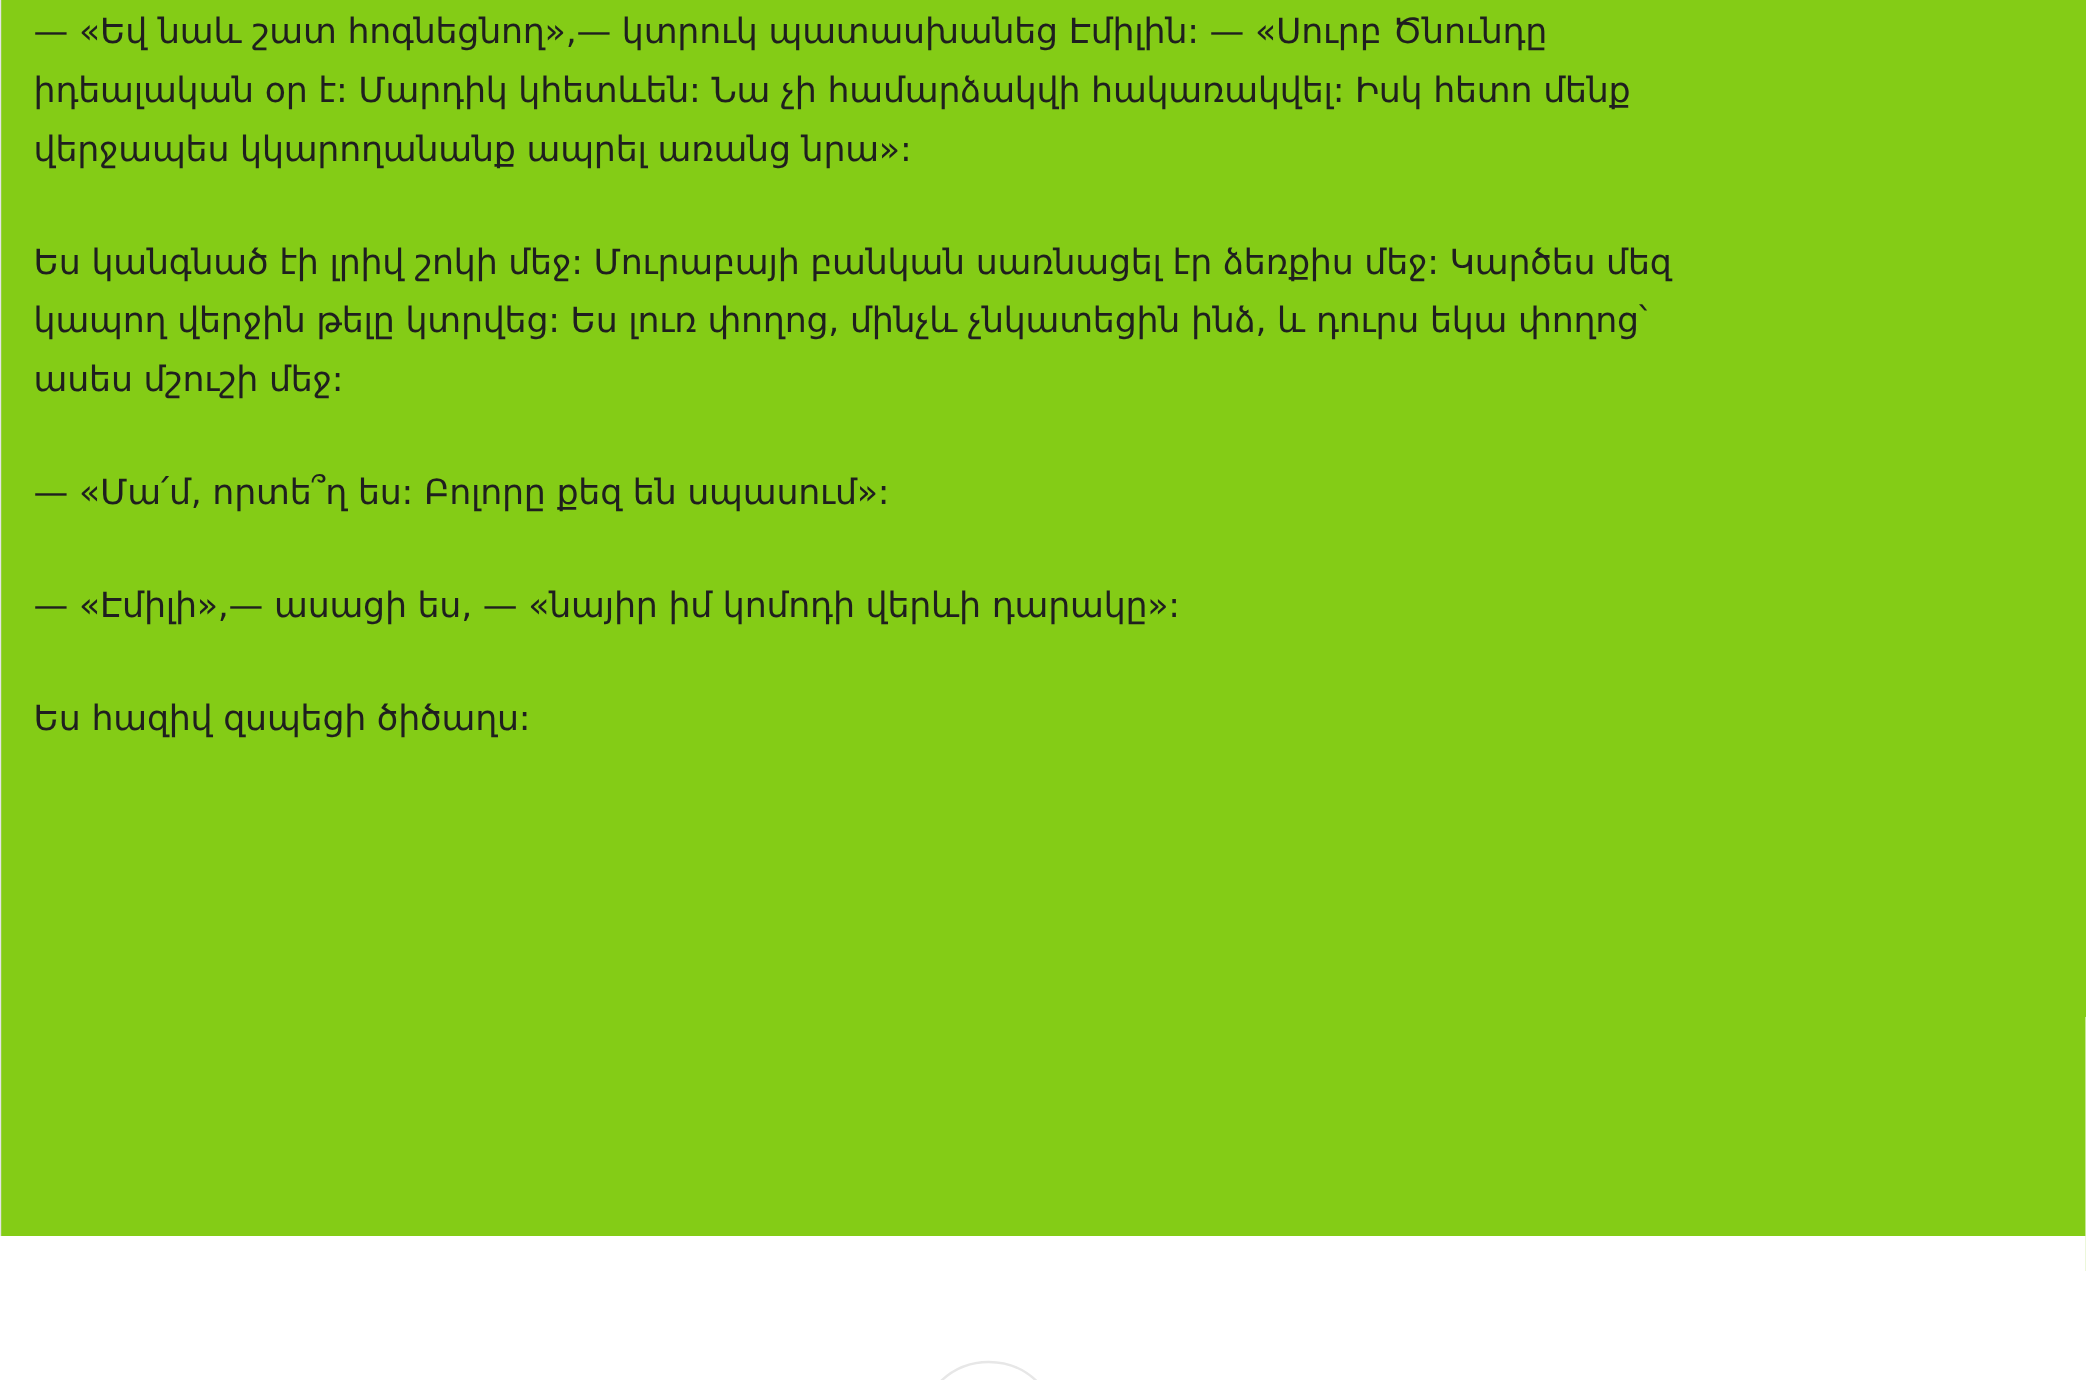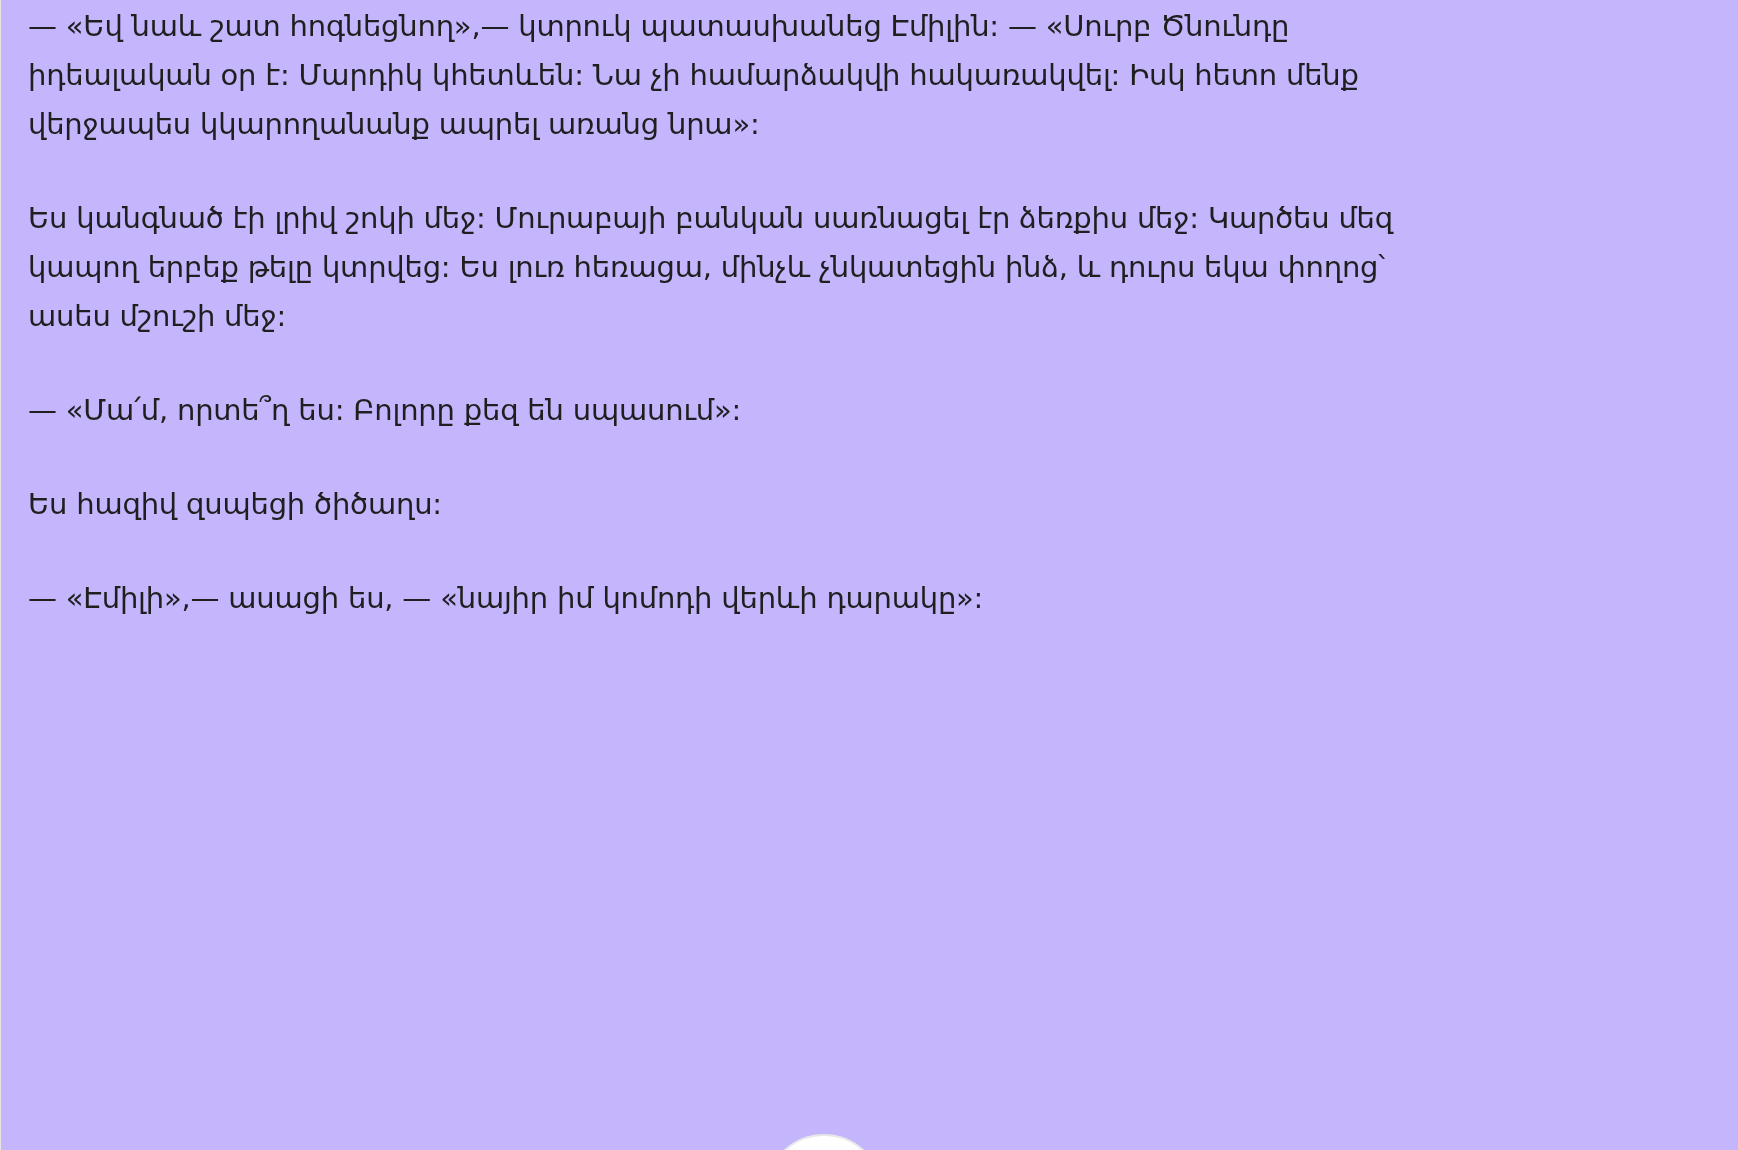--- a/index.html
+++ b/index.html
@@ -9,22 +9,22 @@
   }
   body {
     width: 1738px;
     height: 1150px;
     overflow: hidden;
     font-family: "DejaVu Sans", "Liberation Sans", sans-serif;
   }
   .page {
     position: relative;
     width: 1738px;
-    height: 1150px;
-    background: #c4b5fd;
+    height: 1030px;
+    background: #84cc16;
   }
   .left-edge {
     position: absolute;
     left: 0;
     top: 0;
     width: 1px;
     height: 100%;
     background: #e4e4e4;
   }
   .content {
@@ -57,22 +57,22 @@
 </style>
 </head>
 <body>
 
 <div class="page">
 
   <div class="left-edge"></div>
 
   <main class="content">
     <p>— «Եվ նաև շատ հոգնեցնող»,— կտրուկ պատասխանեց Էմիլին: — «Սուրբ Ծնունդը իդեալական օր է: Մարդիկ կհետևեն: Նա չի համարձակվի հակառակվել: Իսկ հետո մենք վերջապես կկարողանանք ապրել առանց նրա»:</p>
-    <p>Ես կանգնած էի լրիվ շոկի մեջ: Մուրաբայի բանկան սառնացել էր ձեռքիս մեջ: Կարծես մեզ կապող երբեք թելը կտրվեց: Ես լուռ հեռացա, մինչև չնկատեցին ինձ, և դուրս եկա փողոց՝ ասես մշուշի մեջ:</p>
+    <p>Ես կանգնած էի լրիվ շոկի մեջ: Մուրաբայի բանկան սառնացել էր ձեռքիս մեջ: Կարծես մեզ կապող վերջին թելը կտրվեց: Ես լուռ փողոց, մինչև չնկատեցին ինձ, և դուրս եկա փողոց՝ ասես մշուշի մեջ:</p>
     <p>— «Մա՛մ, որտե՞ղ ես: Բոլորը քեզ են սպասում»:</p>
+    <p>— «Էմիլի»,— ասացի ես, — «նայիր իմ կոմոդի վերևի դարակը»:</p>
     <p>Ես հազիվ զսպեցի ծիծաղս:</p>
-    <p>— «Էմիլի»,— ասացի ես, — «նայիր իմ կոմոդի վերևի դարակը»:</p>
 
   </main>
 
   <div class="scroll-fab"></div>
 
 </div>
 
 </body></html>

